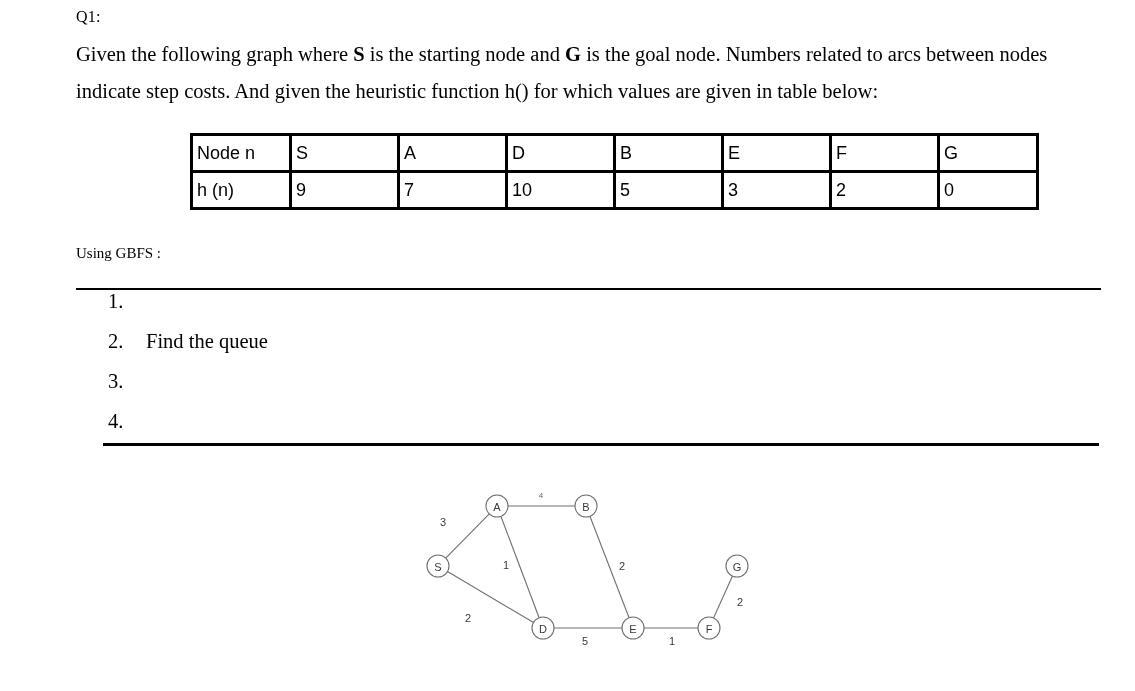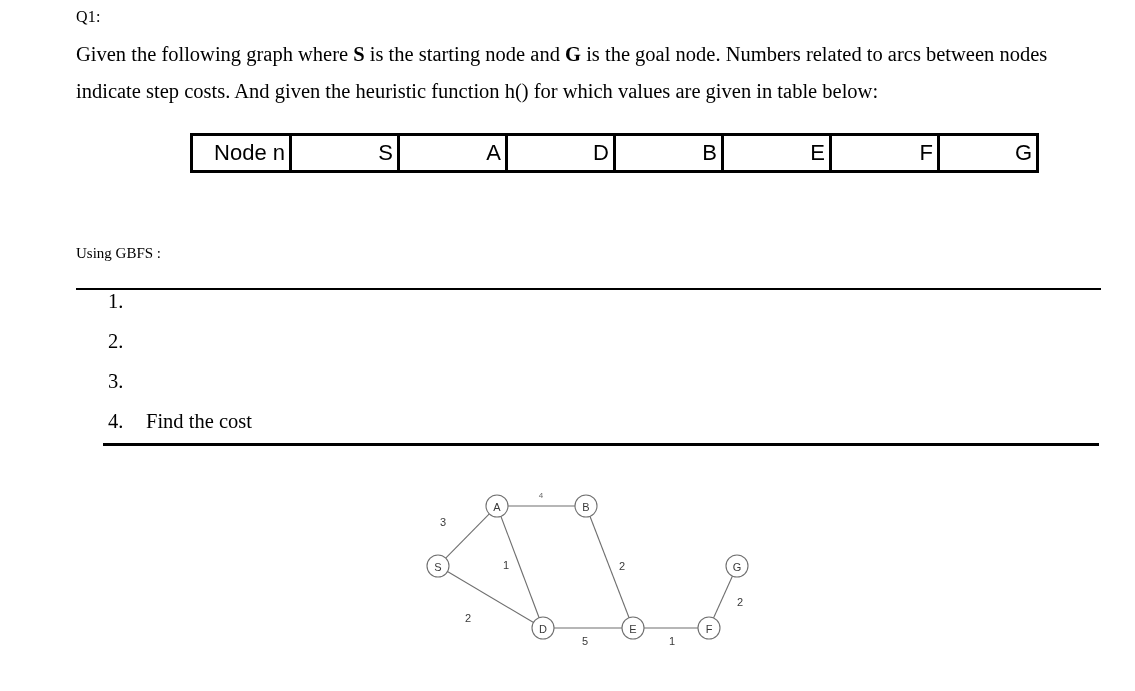--- a/index.html
+++ b/index.html
@@ -97,22 +97,22 @@
   .htable {
     position: absolute;
     left: 190px;
     top: 133px;
     border-collapse: collapse;
     font-family: "Liberation Sans", "DejaVu Sans", sans-serif;
     background: #fff;
   }
   .htable td {
     border: 3px solid #000;
-    font-size: 22px;
-    text-align: right;
+    font-size: 18px;
+    text-align: left;
     height: 34px;
     padding: 0 4px;
     font-weight: 400;
   }
   .htable td.rowlab { width: 88px; }
   .htable td.cell   { width: 97px; }
   .htable td.cell-g { width: 88px; }
 
   
   .graph-wrap {
@@ -163,40 +163,50 @@
       <tr>
         <td class="rowlab">Node n</td>
         <td class="cell">S</td>
         <td class="cell">A</td>
         <td class="cell">D</td>
         <td class="cell">B</td>
         <td class="cell">E</td>
         <td class="cell">F</td>
         <td class="cell-g">G</td>
       </tr>
+      <tr>
+        <td class="rowlab">h (n)</td>
+        <td class="cell">9</td>
+        <td class="cell">7</td>
+        <td class="cell">10</td>
+        <td class="cell">5</td>
+        <td class="cell">3</td>
+        <td class="cell">2</td>
+        <td class="cell-g">0</td>
+      </tr>
     </tbody>
   </table>
 
   <div class="using-line">Using GBFS :</div>
 
   <div class="rule-1"></div>
 
   <div class="olist">
     <div class="olist-item">
       <span class="olist-num">1.</span>
     </div>
     <div class="olist-item">
       <span class="olist-num">2.</span>
+      <span class="olist-text">Find the queue</span>
     </div>
     <div class="olist-item">
       <span class="olist-num">3.</span>
     </div>
     <div class="olist-item">
       <span class="olist-num">4.</span>
-      <span class="olist-text">Find the cost</span>
     </div>
   </div>
 
   <div class="rule-2"></div>
 
 
   <div class="graph-wrap">
     <svg width="380" height="180" viewBox="0 0 380 180" xmlns="http://www.w3.org/2000/svg">
       <g id="edge-layer">
           <line x1="45.712539469951146" y1="78.15673952208358" x2="89.28746053004886" y2="33.84326047791642" class="edge-line"></line>

